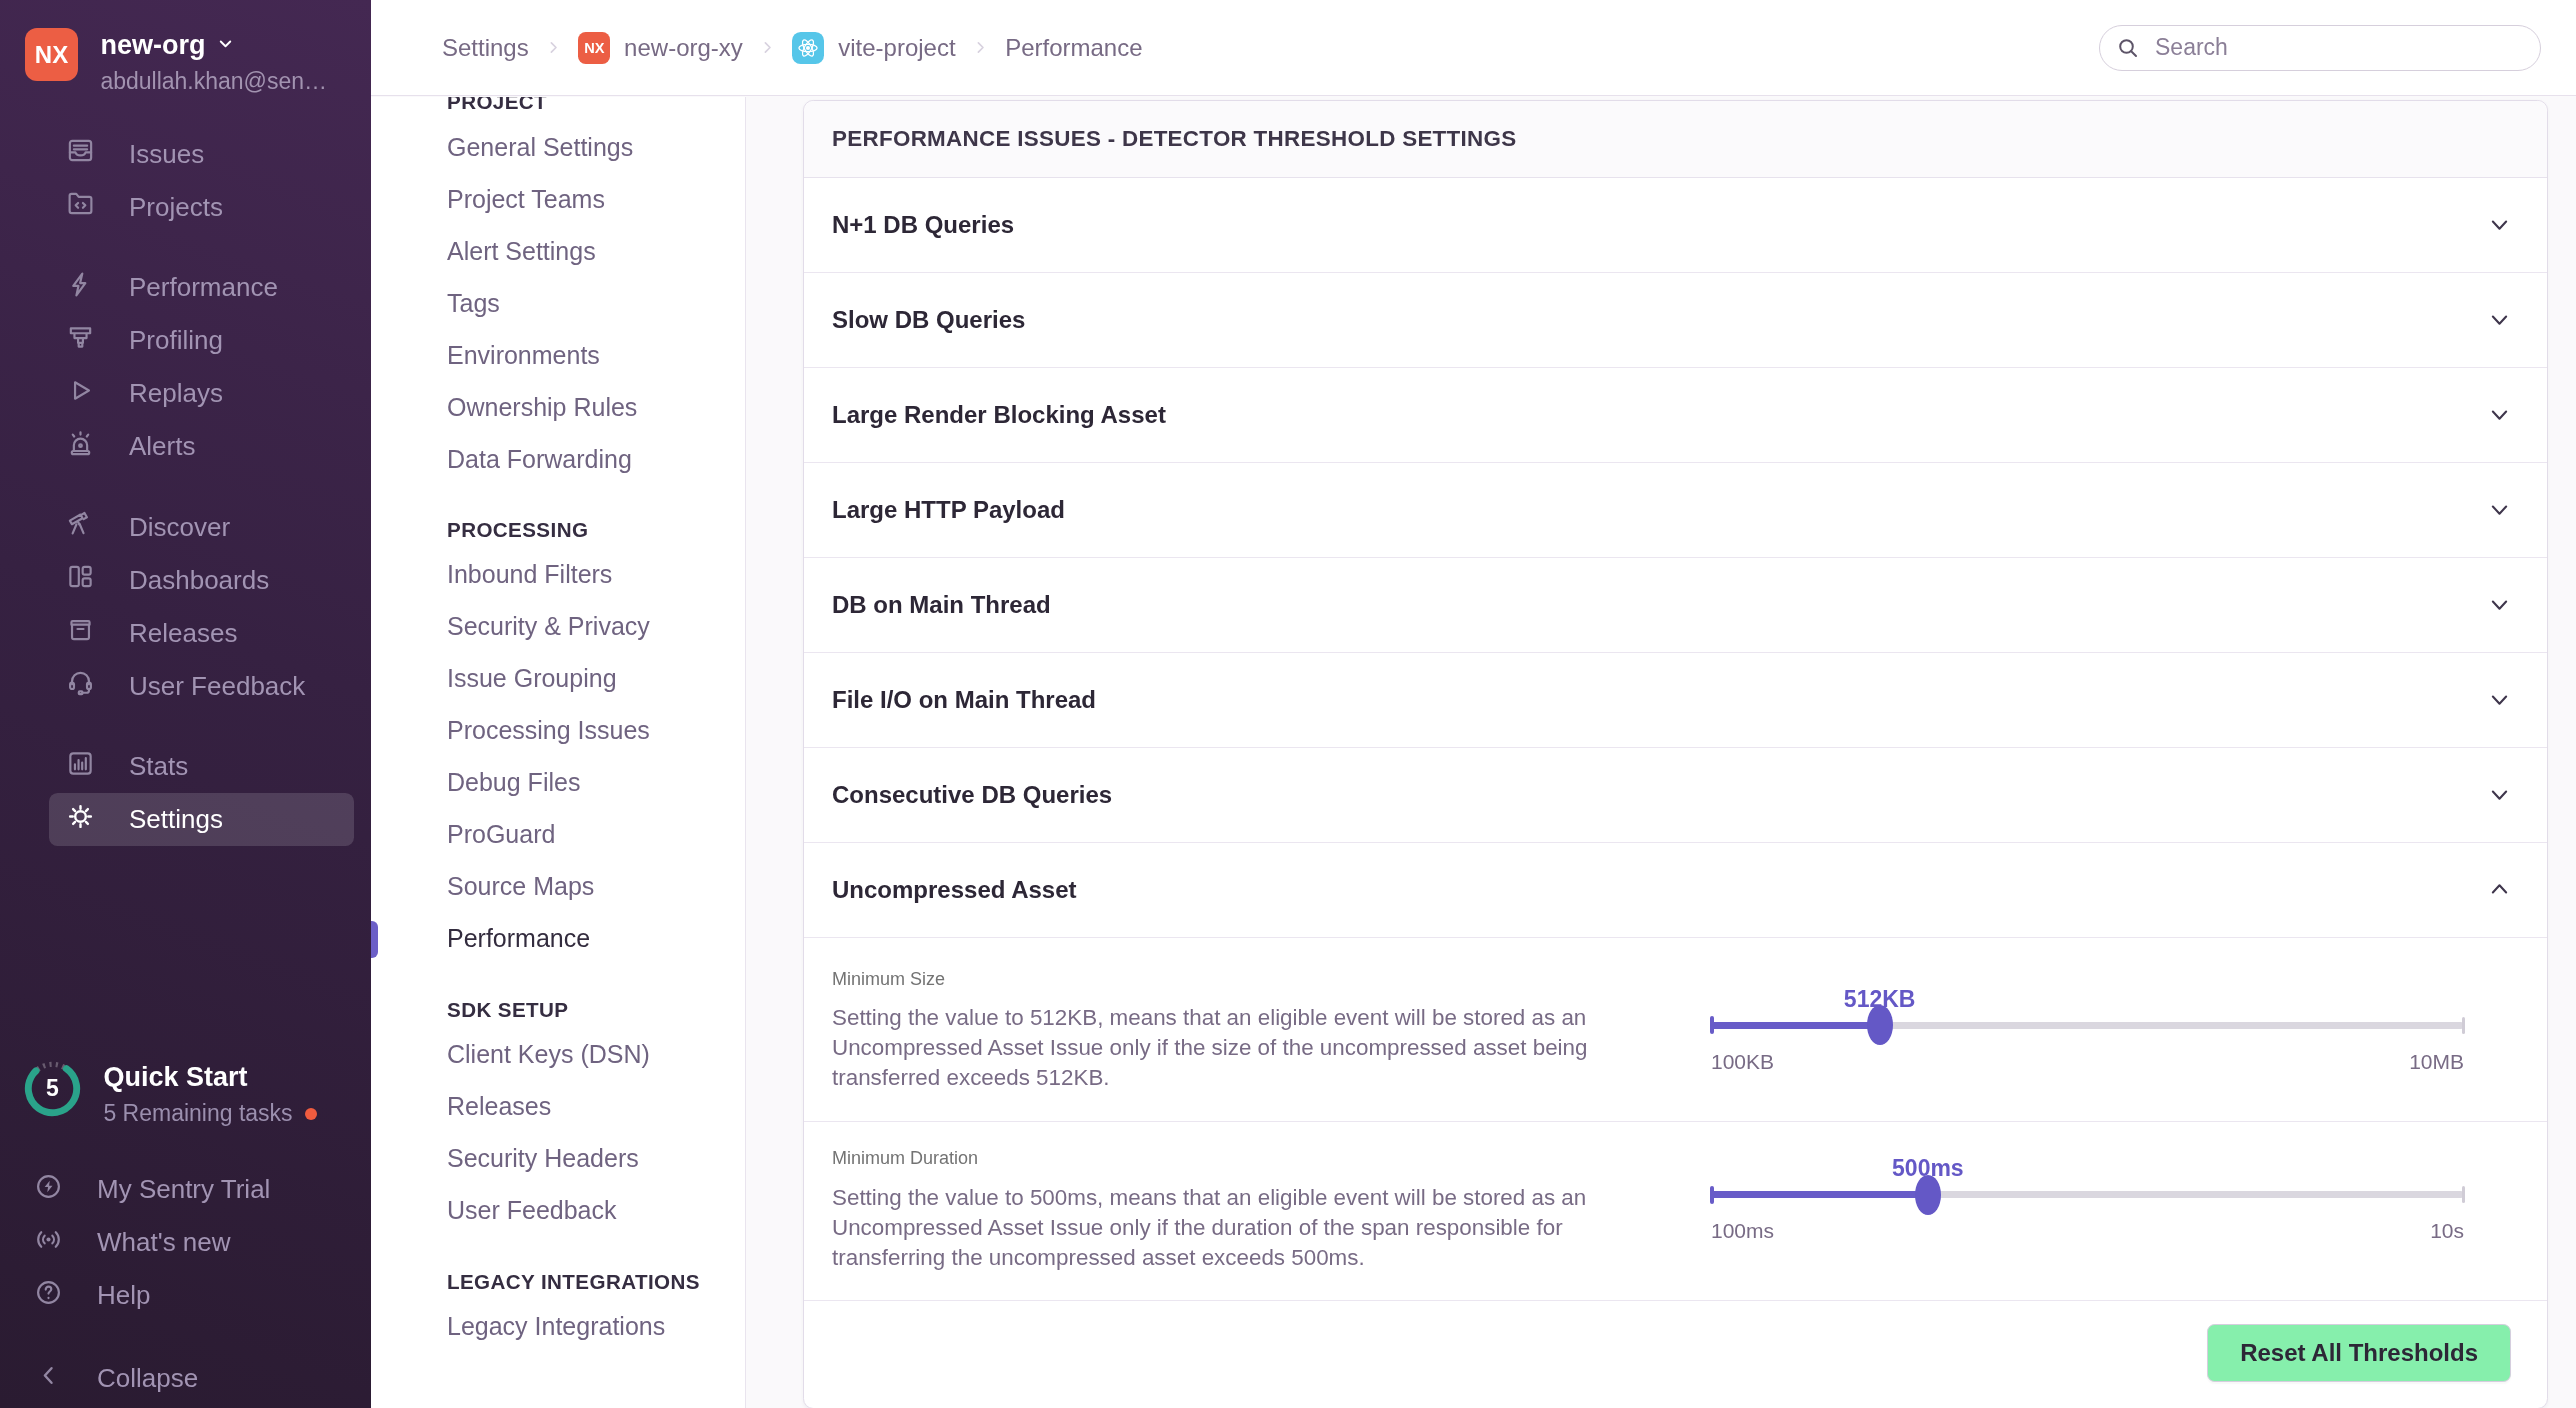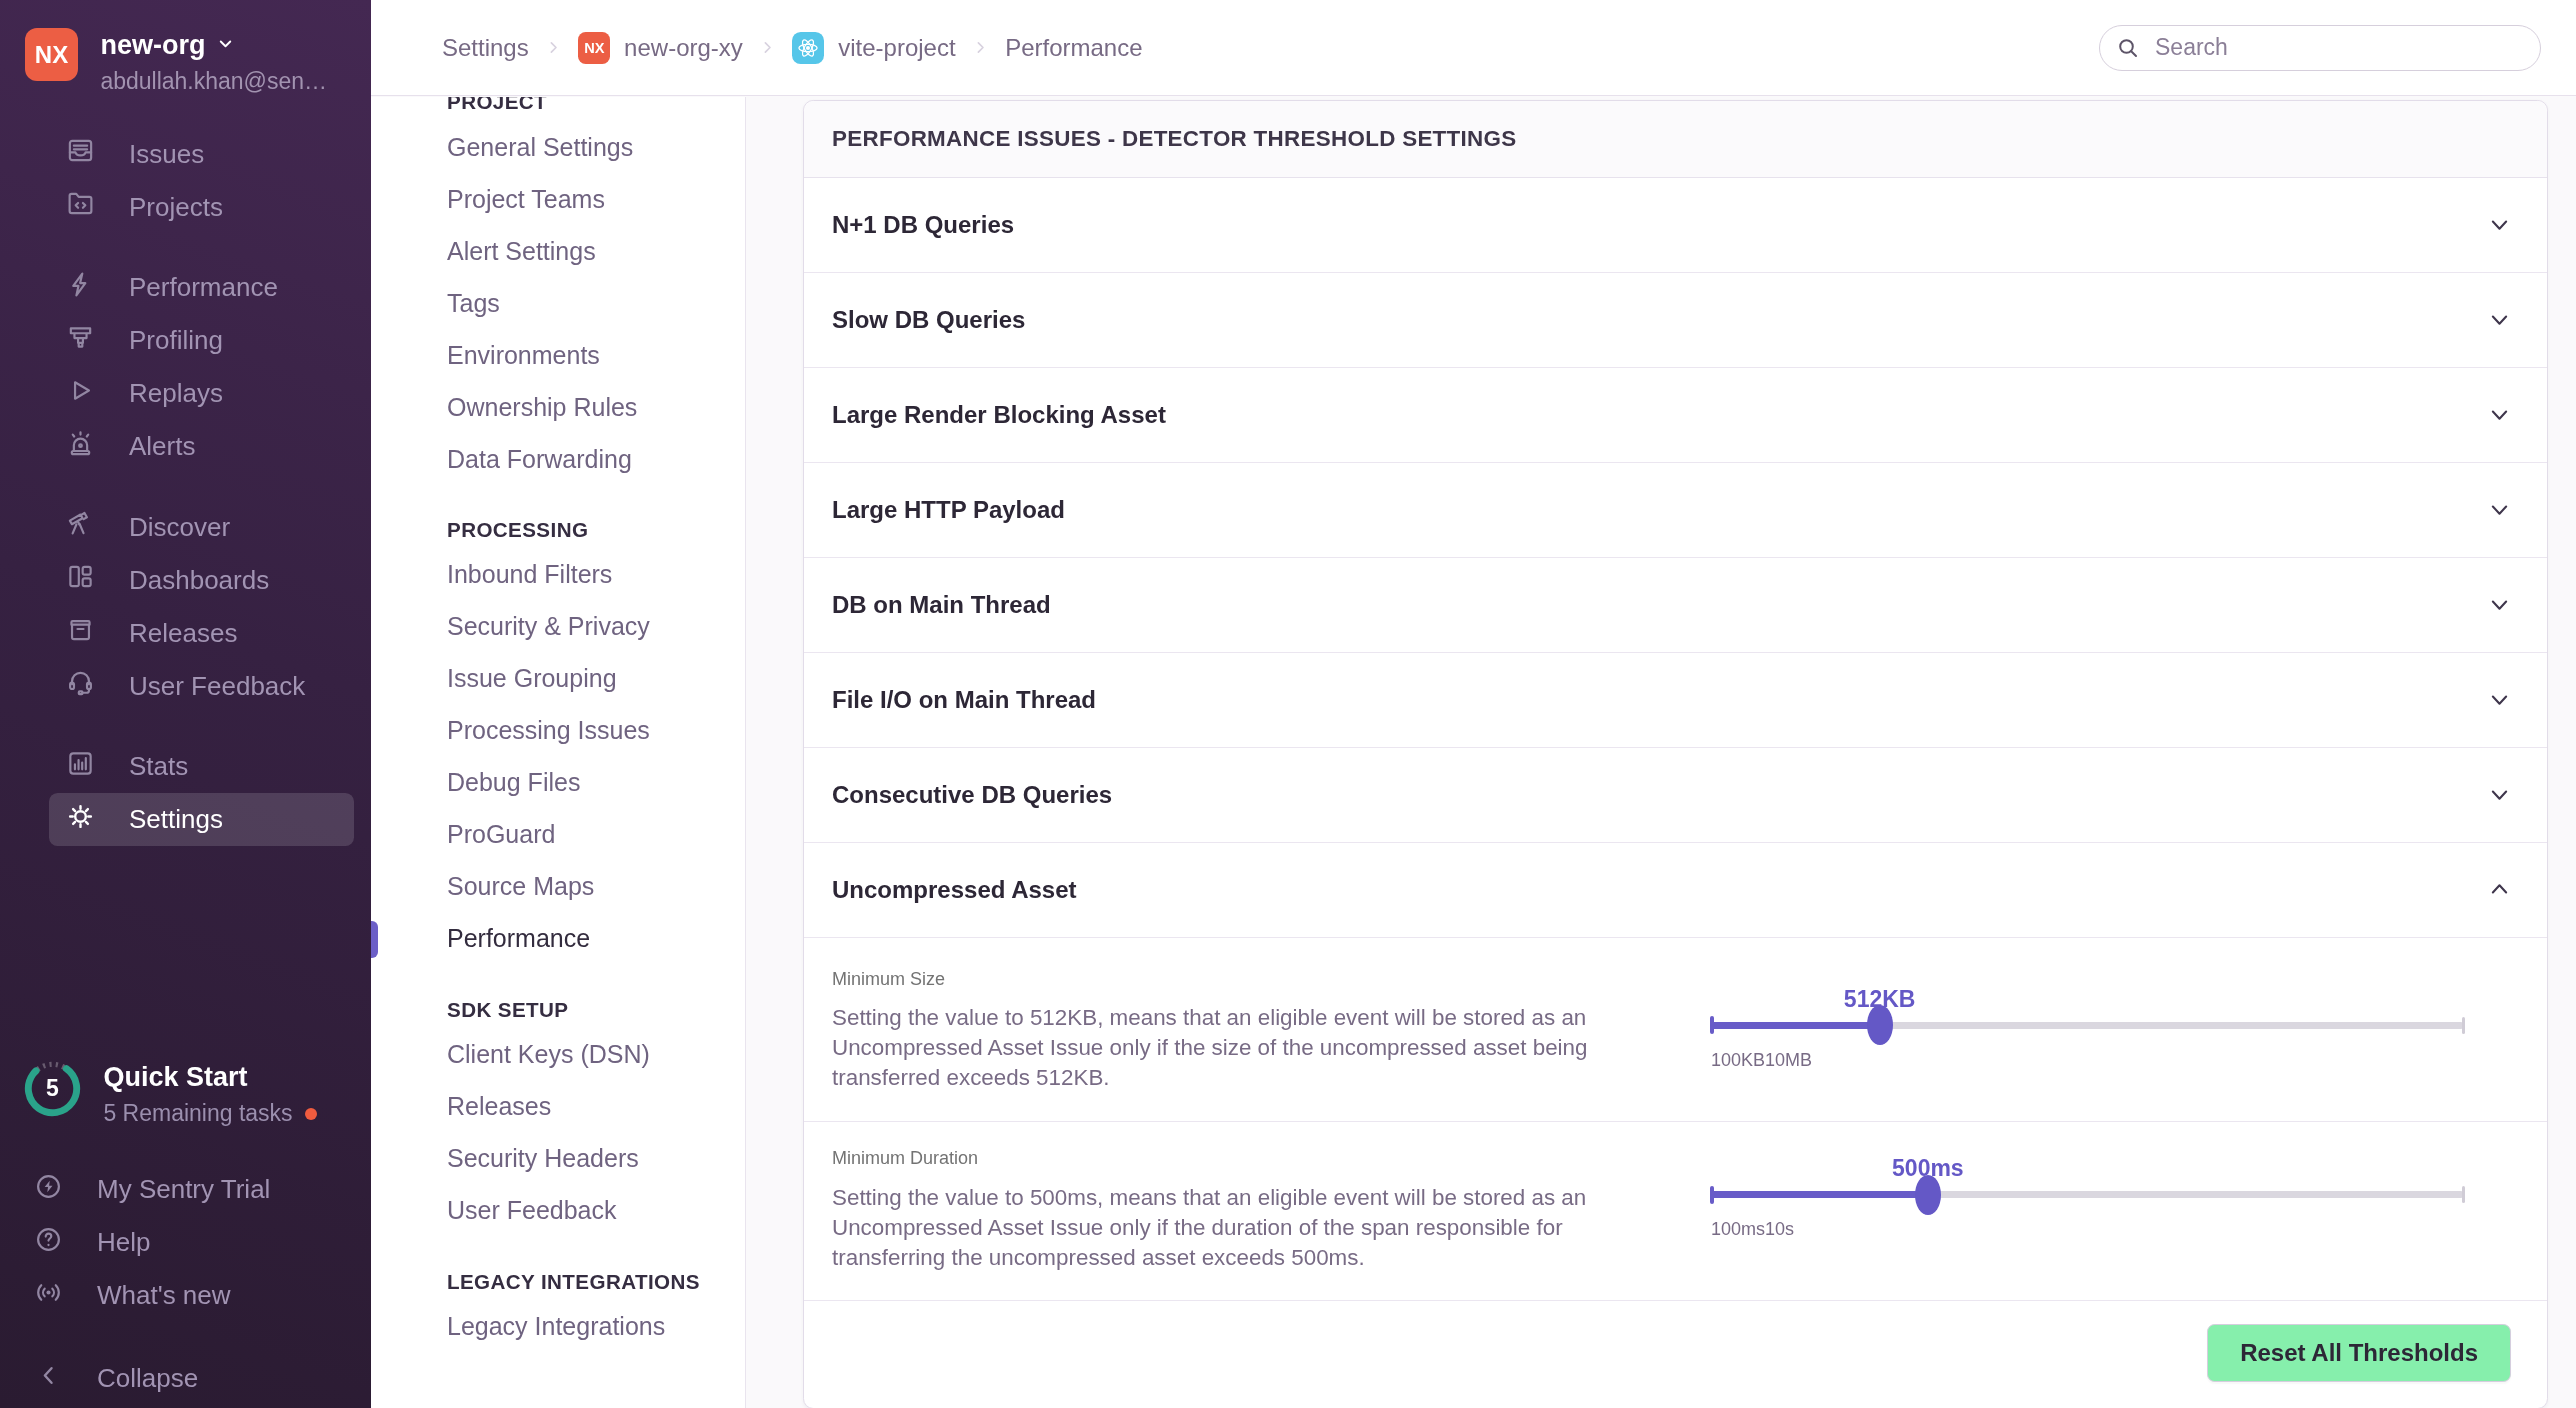--- a/index.html
+++ b/index.html
@@ -87,21 +87,21 @@
   .slider-value { position:absolute; top:0; transform:translateX(-50%); font-size:23px;
     font-weight:700; color:#6458c6; white-space:nowrap; }
   .slider-track { position:relative; height:7.7px; background:#dad7df; border-radius:4.3px; cursor:pointer; }
   .slider-track::before { content:""; position:absolute; left:-0.9px; top:-5.2px; width:4.3px; height:18px;
     background:#685cc8; border-radius:2.6px; }
   .slider-track::after { content:""; position:absolute; right:-0.9px; top:-4.3px; width:3.4px; height:16.3px;
     background:#d0ccd6; border-radius:1.7px; }
   .slider-fill { position:absolute; left:0; top:0; bottom:0; background:#685cc8; border-radius:4.3px; }
   .slider-thumb { position:absolute; top:50%; transform:translate(-50%,-50%); width:26px; height:40px;
     background:#6458c6; border-radius:50%; cursor:grab; }
-  .slider-minmax { display:flex; margin-top:20.6px; font-size:18px;
+  .slider-minmax { display:flex; justify-content:space-between; margin-top:20.6px; font-size:21px;
     color:#786b85; }
   .panel-footer { display:flex; justify-content:flex-end; padding:22.4px 36px 26px; }
   .reset-btn { height:58px; padding:0 32px; background:#86efac; border:1.3px solid #d5cede;
     border-radius:7.7px; font-size:24px; font-weight:700; color:#2d2736; cursor:pointer;
     font-family:"Liberation Sans", sans-serif; box-shadow:0 1.7px 1.7px rgba(0,0,0,0.03); }
 </style>
 </head>
 <body>
 
 <div class="sidebar">
@@ -243,32 +243,32 @@
   <div class="side-footer">
     <div class="nav-item">
       <span><svg width="29" height="29" viewBox="0 0 24 24" fill="none" stroke="currentColor" stroke-width="1.8" stroke-linejoin="round">
             <circle cx="12" cy="12" r="8.6"></circle>
             <path d="M13 7.2l-4.2 5.3h2.8L11 16.8l4.3-5.4h-2.8L13 7.2z" fill="currentColor" stroke="none"></path>
           </svg></span>
       <span>My Sentry Trial</span>
     </div>
     <div class="nav-item">
       <span><svg width="29" height="29" viewBox="0 0 24 24" fill="none" stroke="currentColor" stroke-width="1.8" stroke-linecap="round">
+            <circle cx="12" cy="12" r="1.7" fill="currentColor" stroke="none"></circle>
+            <path d="M8.8 8.8a4.6 4.6 0 0 0 0 6.4M15.2 8.8a4.6 4.6 0 0 1 0 6.4M6 6a8.4 8.4 0 0 0 0 12M18 6a8.4 8.4 0 0 1 0 12"></path>
+          </svg></span>
+      <span>What's new</span>
+    </div>
+    <div class="nav-item">
+      <span><svg width="29" height="29" viewBox="0 0 24 24" fill="none" stroke="currentColor" stroke-width="1.8" stroke-linecap="round">
             <circle cx="12" cy="12" r="8.6"></circle>
             <path d="M9.7 9.6c0-1.4 1-2.4 2.3-2.4s2.3.9 2.3 2.1c0 1.8-2.3 1.9-2.3 3.6"></path>
             <path d="M12 16.4v.2"></path>
           </svg></span>
       <span>Help</span>
-    </div>
-    <div class="nav-item">
-      <span><svg width="29" height="29" viewBox="0 0 24 24" fill="none" stroke="currentColor" stroke-width="1.8" stroke-linecap="round">
-            <circle cx="12" cy="12" r="1.7" fill="currentColor" stroke="none"></circle>
-            <path d="M8.8 8.8a4.6 4.6 0 0 0 0 6.4M15.2 8.8a4.6 4.6 0 0 1 0 6.4M6 6a8.4 8.4 0 0 0 0 12M18 6a8.4 8.4 0 0 1 0 12"></path>
-          </svg></span>
-      <span>What's new</span>
     </div>
   </div>
 
   <div class="collapse-item">
     <div class="nav-item">
       <span><svg width="29" height="29" viewBox="0 0 24 24" fill="none" stroke="currentColor" stroke-width="2" stroke-linecap="round" stroke-linejoin="round">
             <path d="M14.5 6l-5.5 6 5.5 6"></path>
           </svg></span>
       <span>Collapse</span>
     </div>

